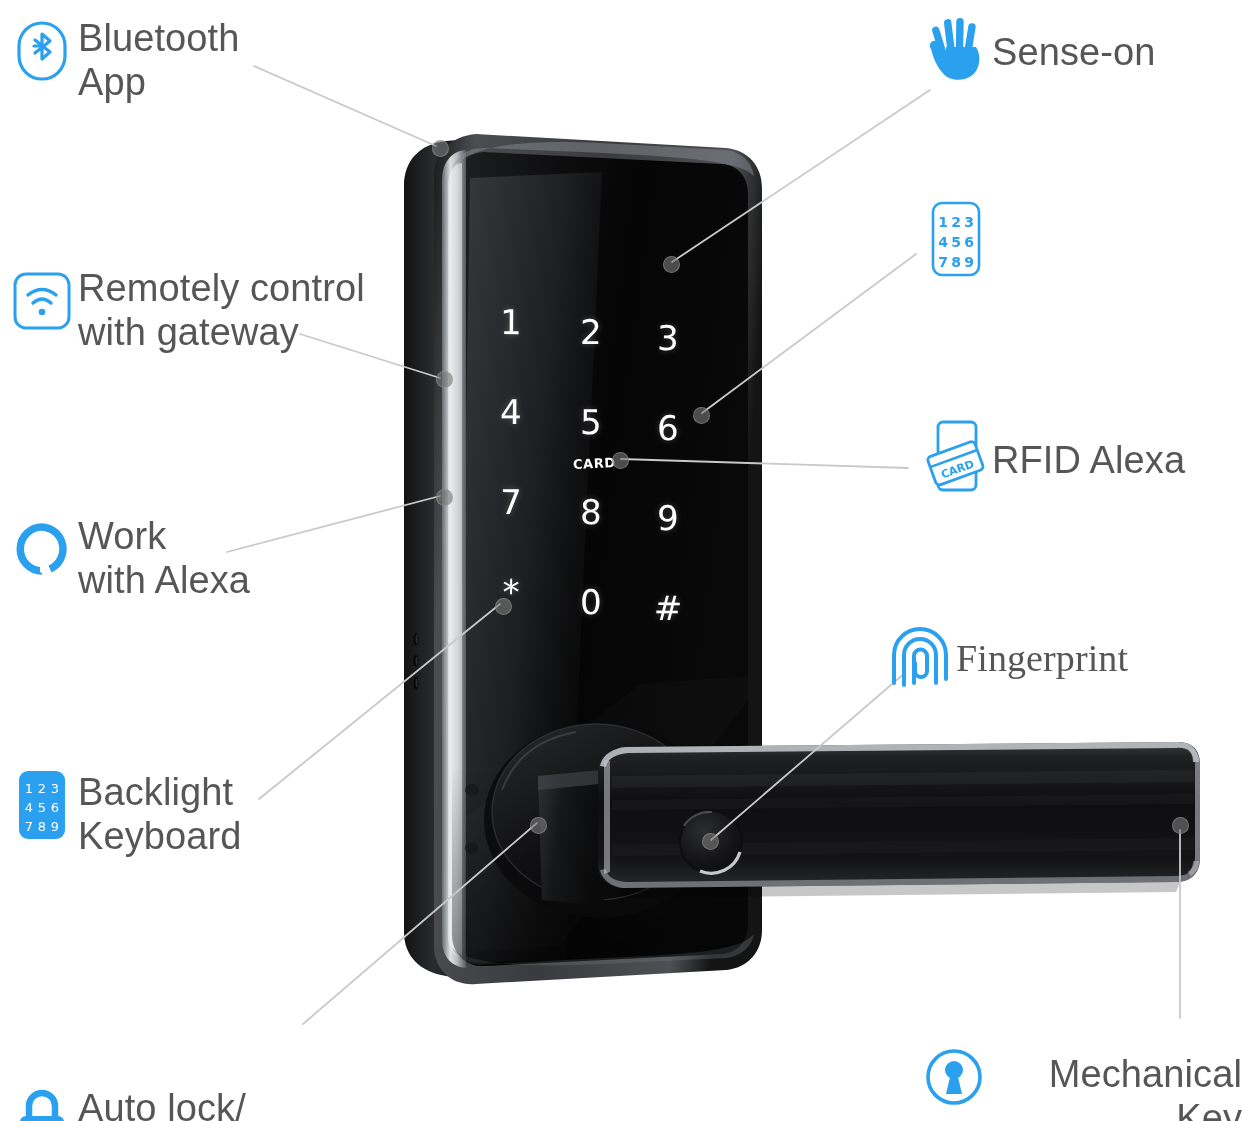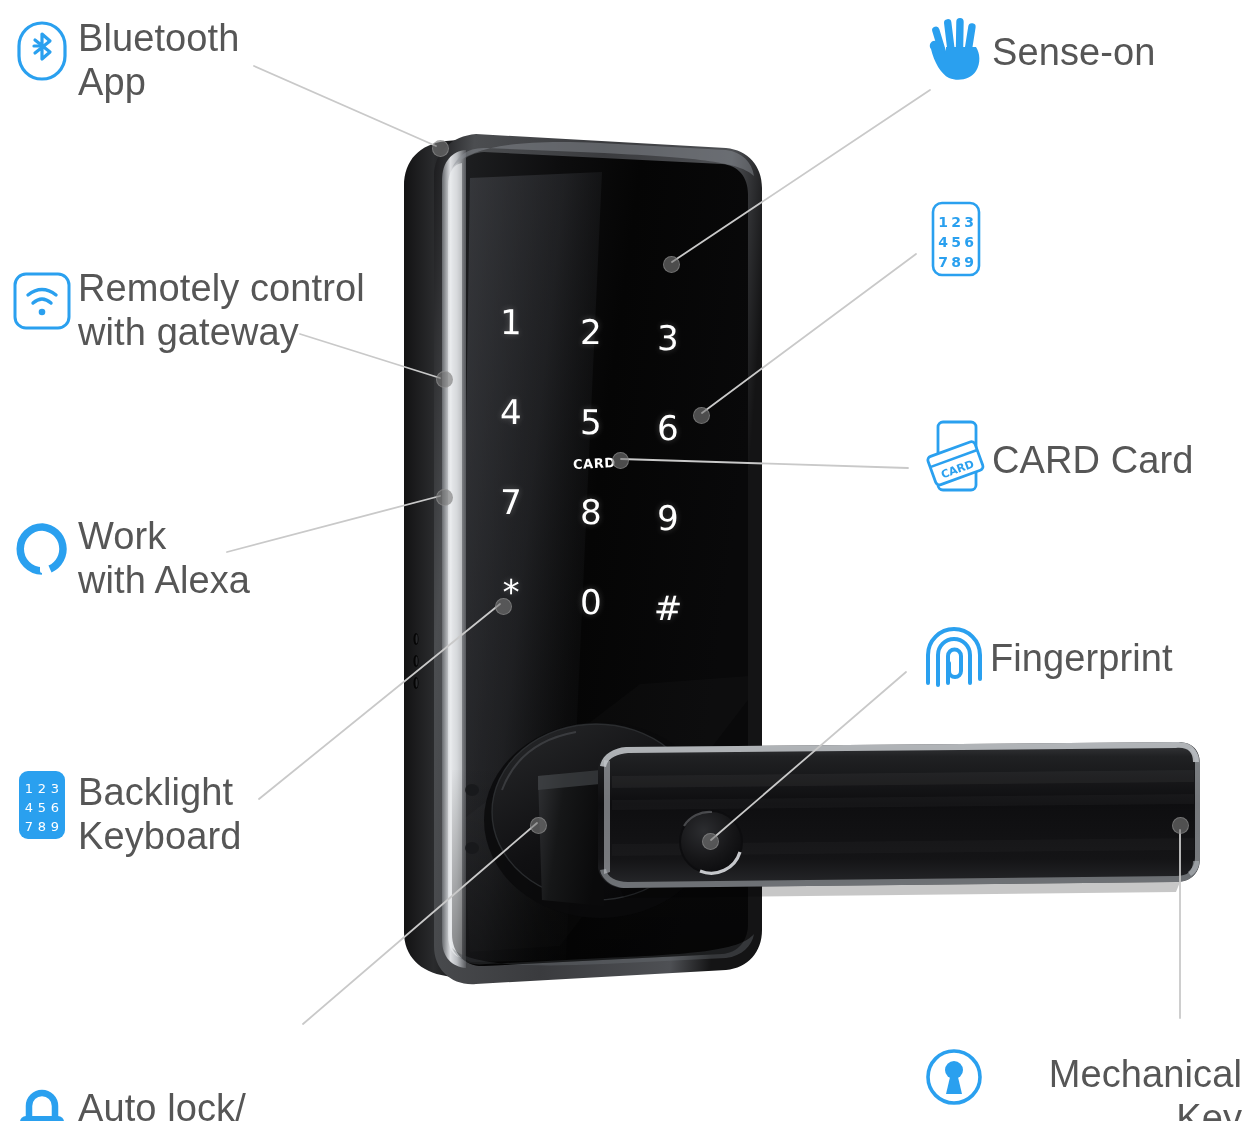--- a/index.html
+++ b/index.html
@@ -435,24 +435,24 @@
     <div class="ficon">
       <svg width="64" height="78" viewBox="0 0 64 78">
         <rect x="14" y="4" width="38" height="68" rx="5" ry="5" fill="none" stroke="#2aa0ef" stroke-width="2.8"></rect>
         <g transform="rotate(-20 32 44)">
           <rect x="6" y="30" width="50" height="30" rx="4" ry="4" fill="#ffffff" stroke="#2aa0ef" stroke-width="2.8"></rect>
           <line x1="6" y1="40" x2="56" y2="40" stroke="#2aa0ef" stroke-width="2.6"></line>
           <text x="31" y="55" fill="#2aa0ef" font-family="DejaVu Sans, sans-serif" font-size="11" font-weight="700" text-anchor="middle">CARD</text>
         </g>
       </svg>
     </div>
-    <div class="flabel" style="padding-top:18px;">CARD Card</div>
-  </div>
-
-  <div class="feature right" style="left:918px; top:620px;">
+    <div class="flabel" style="padding-top:18px;">RFID Alexa</div>
+  </div>
+
+  <div class="feature right" style="left:884px; top:620px;font-family:Liberation Serif, serif;">
     <div class="ficon">
       <svg width="66" height="72" viewBox="0 0 66 72">
         <g fill="none" stroke="#2aa0ef" stroke-width="4" stroke-linecap="round">
           <path d="M 7 62 L 7 34 A 26 26 0 0 1 59 34 L 59 58"></path>
           <path d="M 17 64 L 17 34 A 16 16 0 0 1 49 34 L 49 62"></path>
           <path d="M 27 62 L 27 35 A 6.5 6.5 0 0 1 40 35 L 40 50 A 6 6 0 0 1 28 50 L 28 42"></path>
         </g>
       </svg>
     </div>
     <div class="flabel" style="padding-top:16px;">Fingerprint</div>

